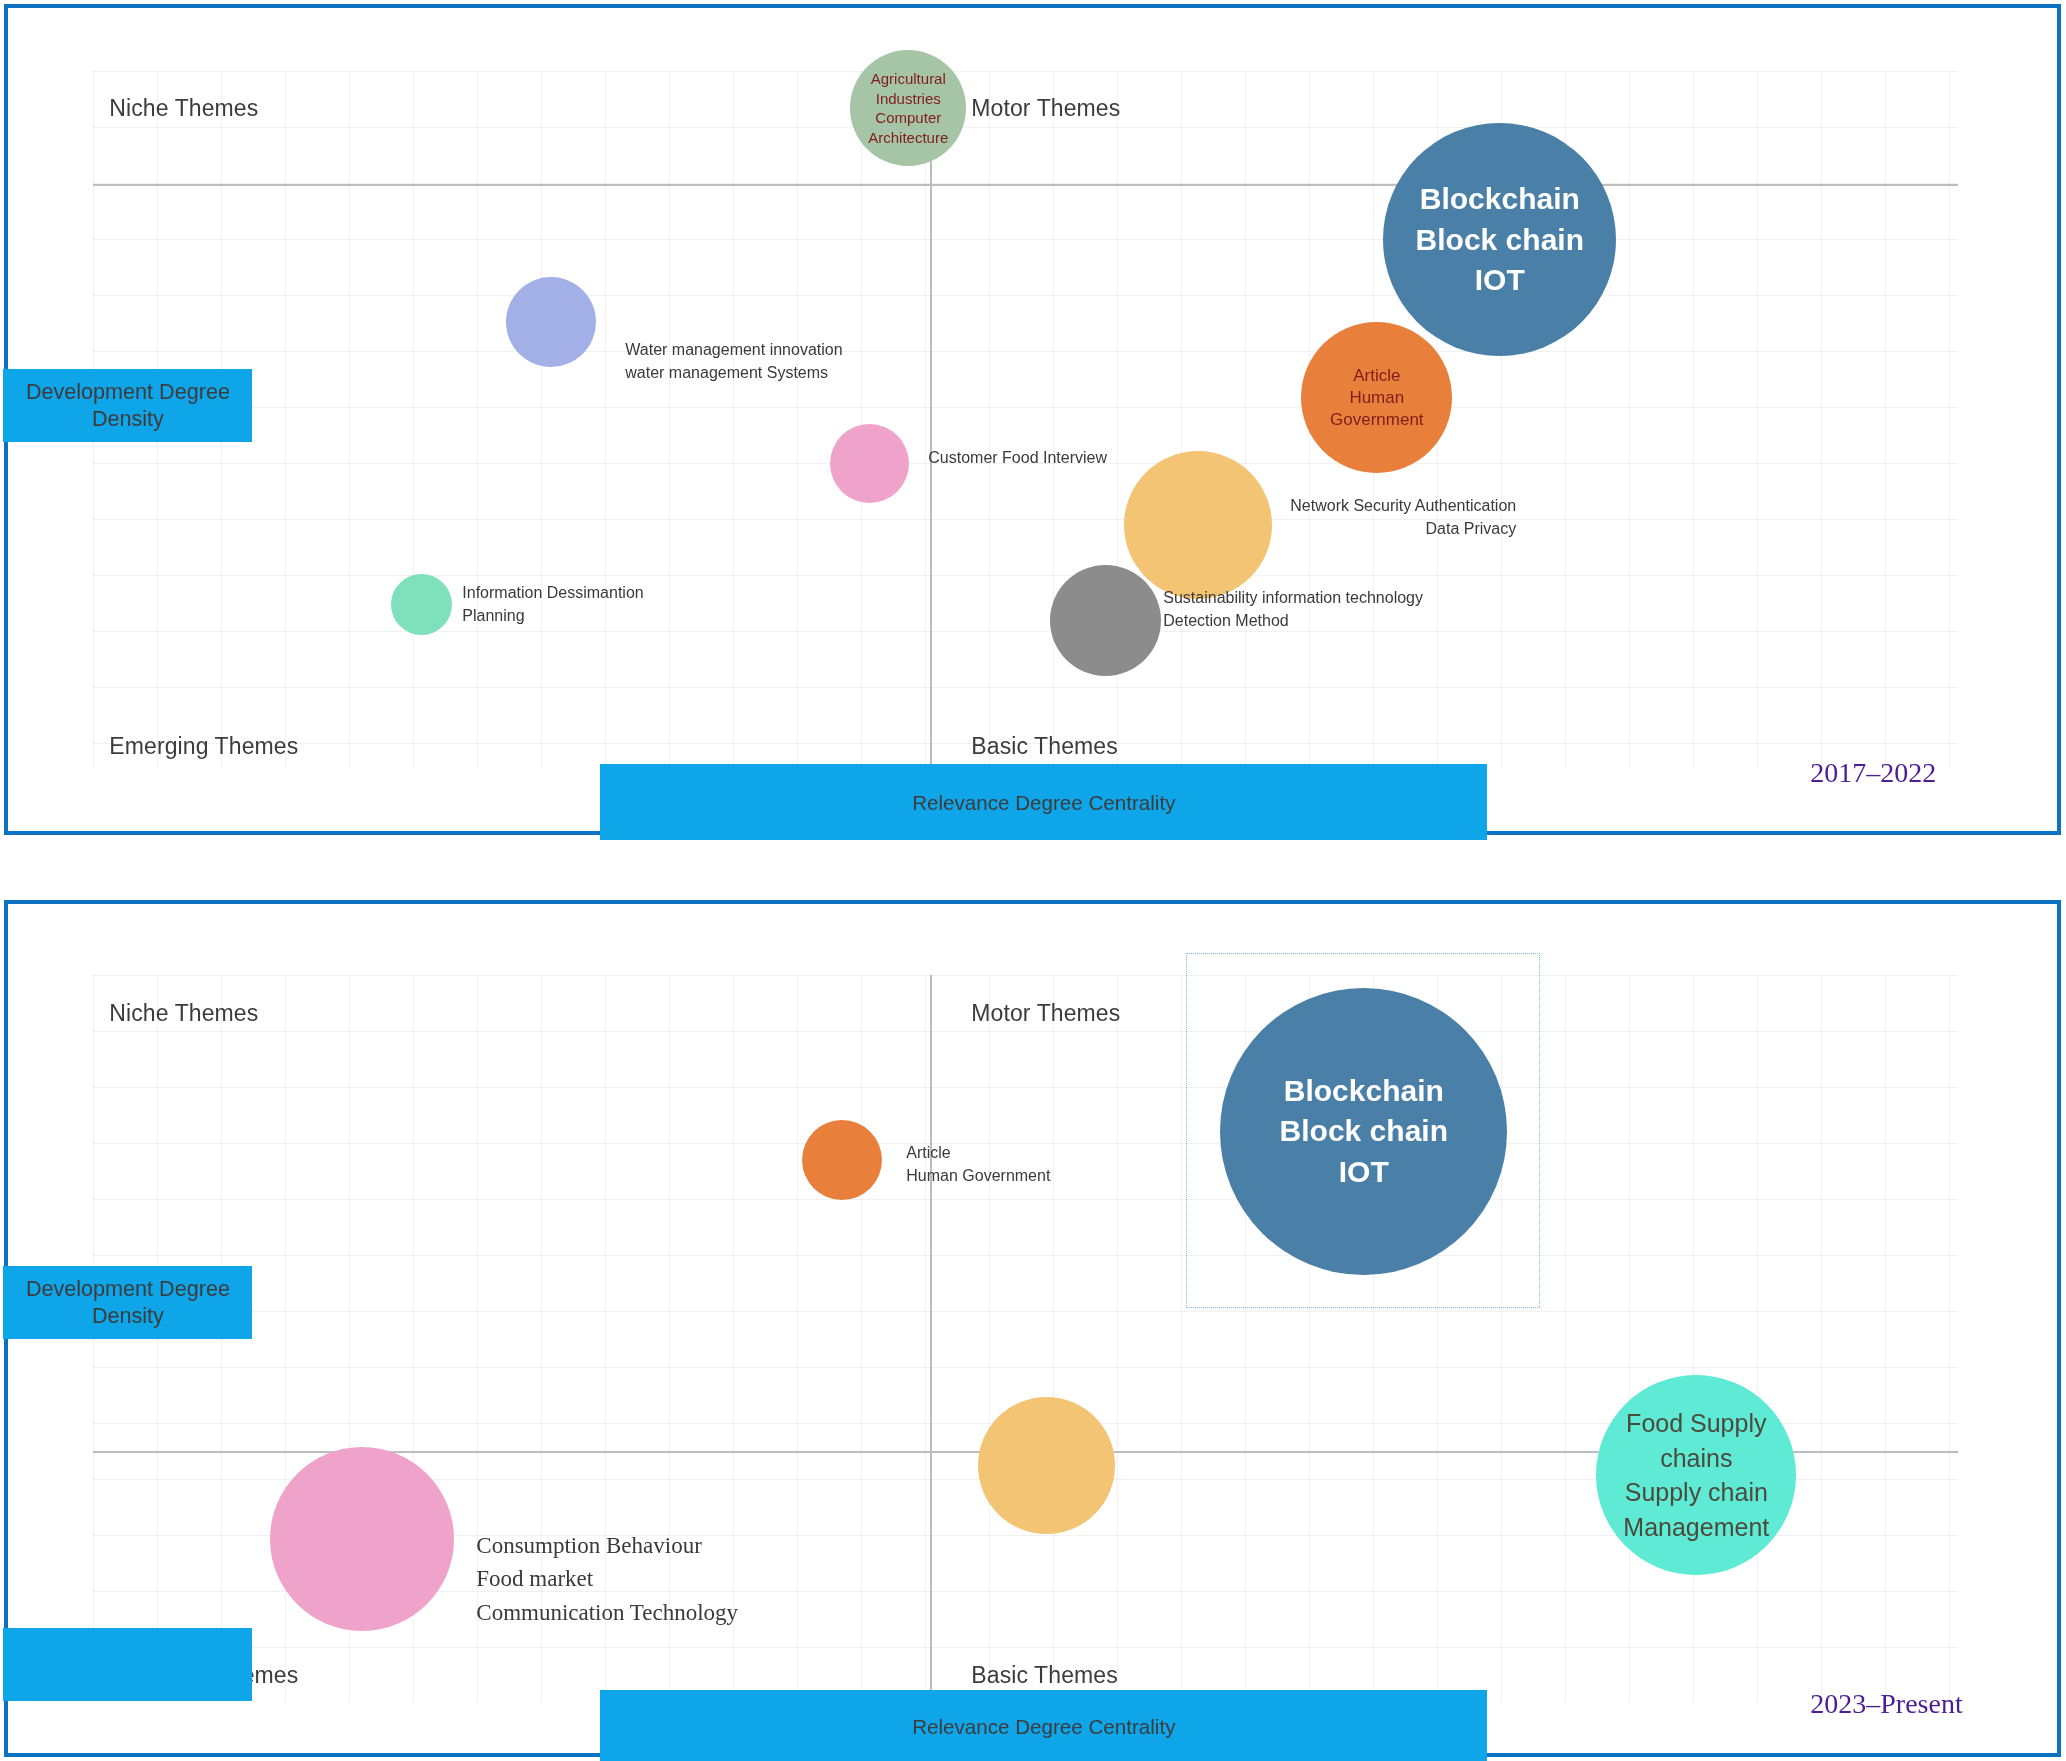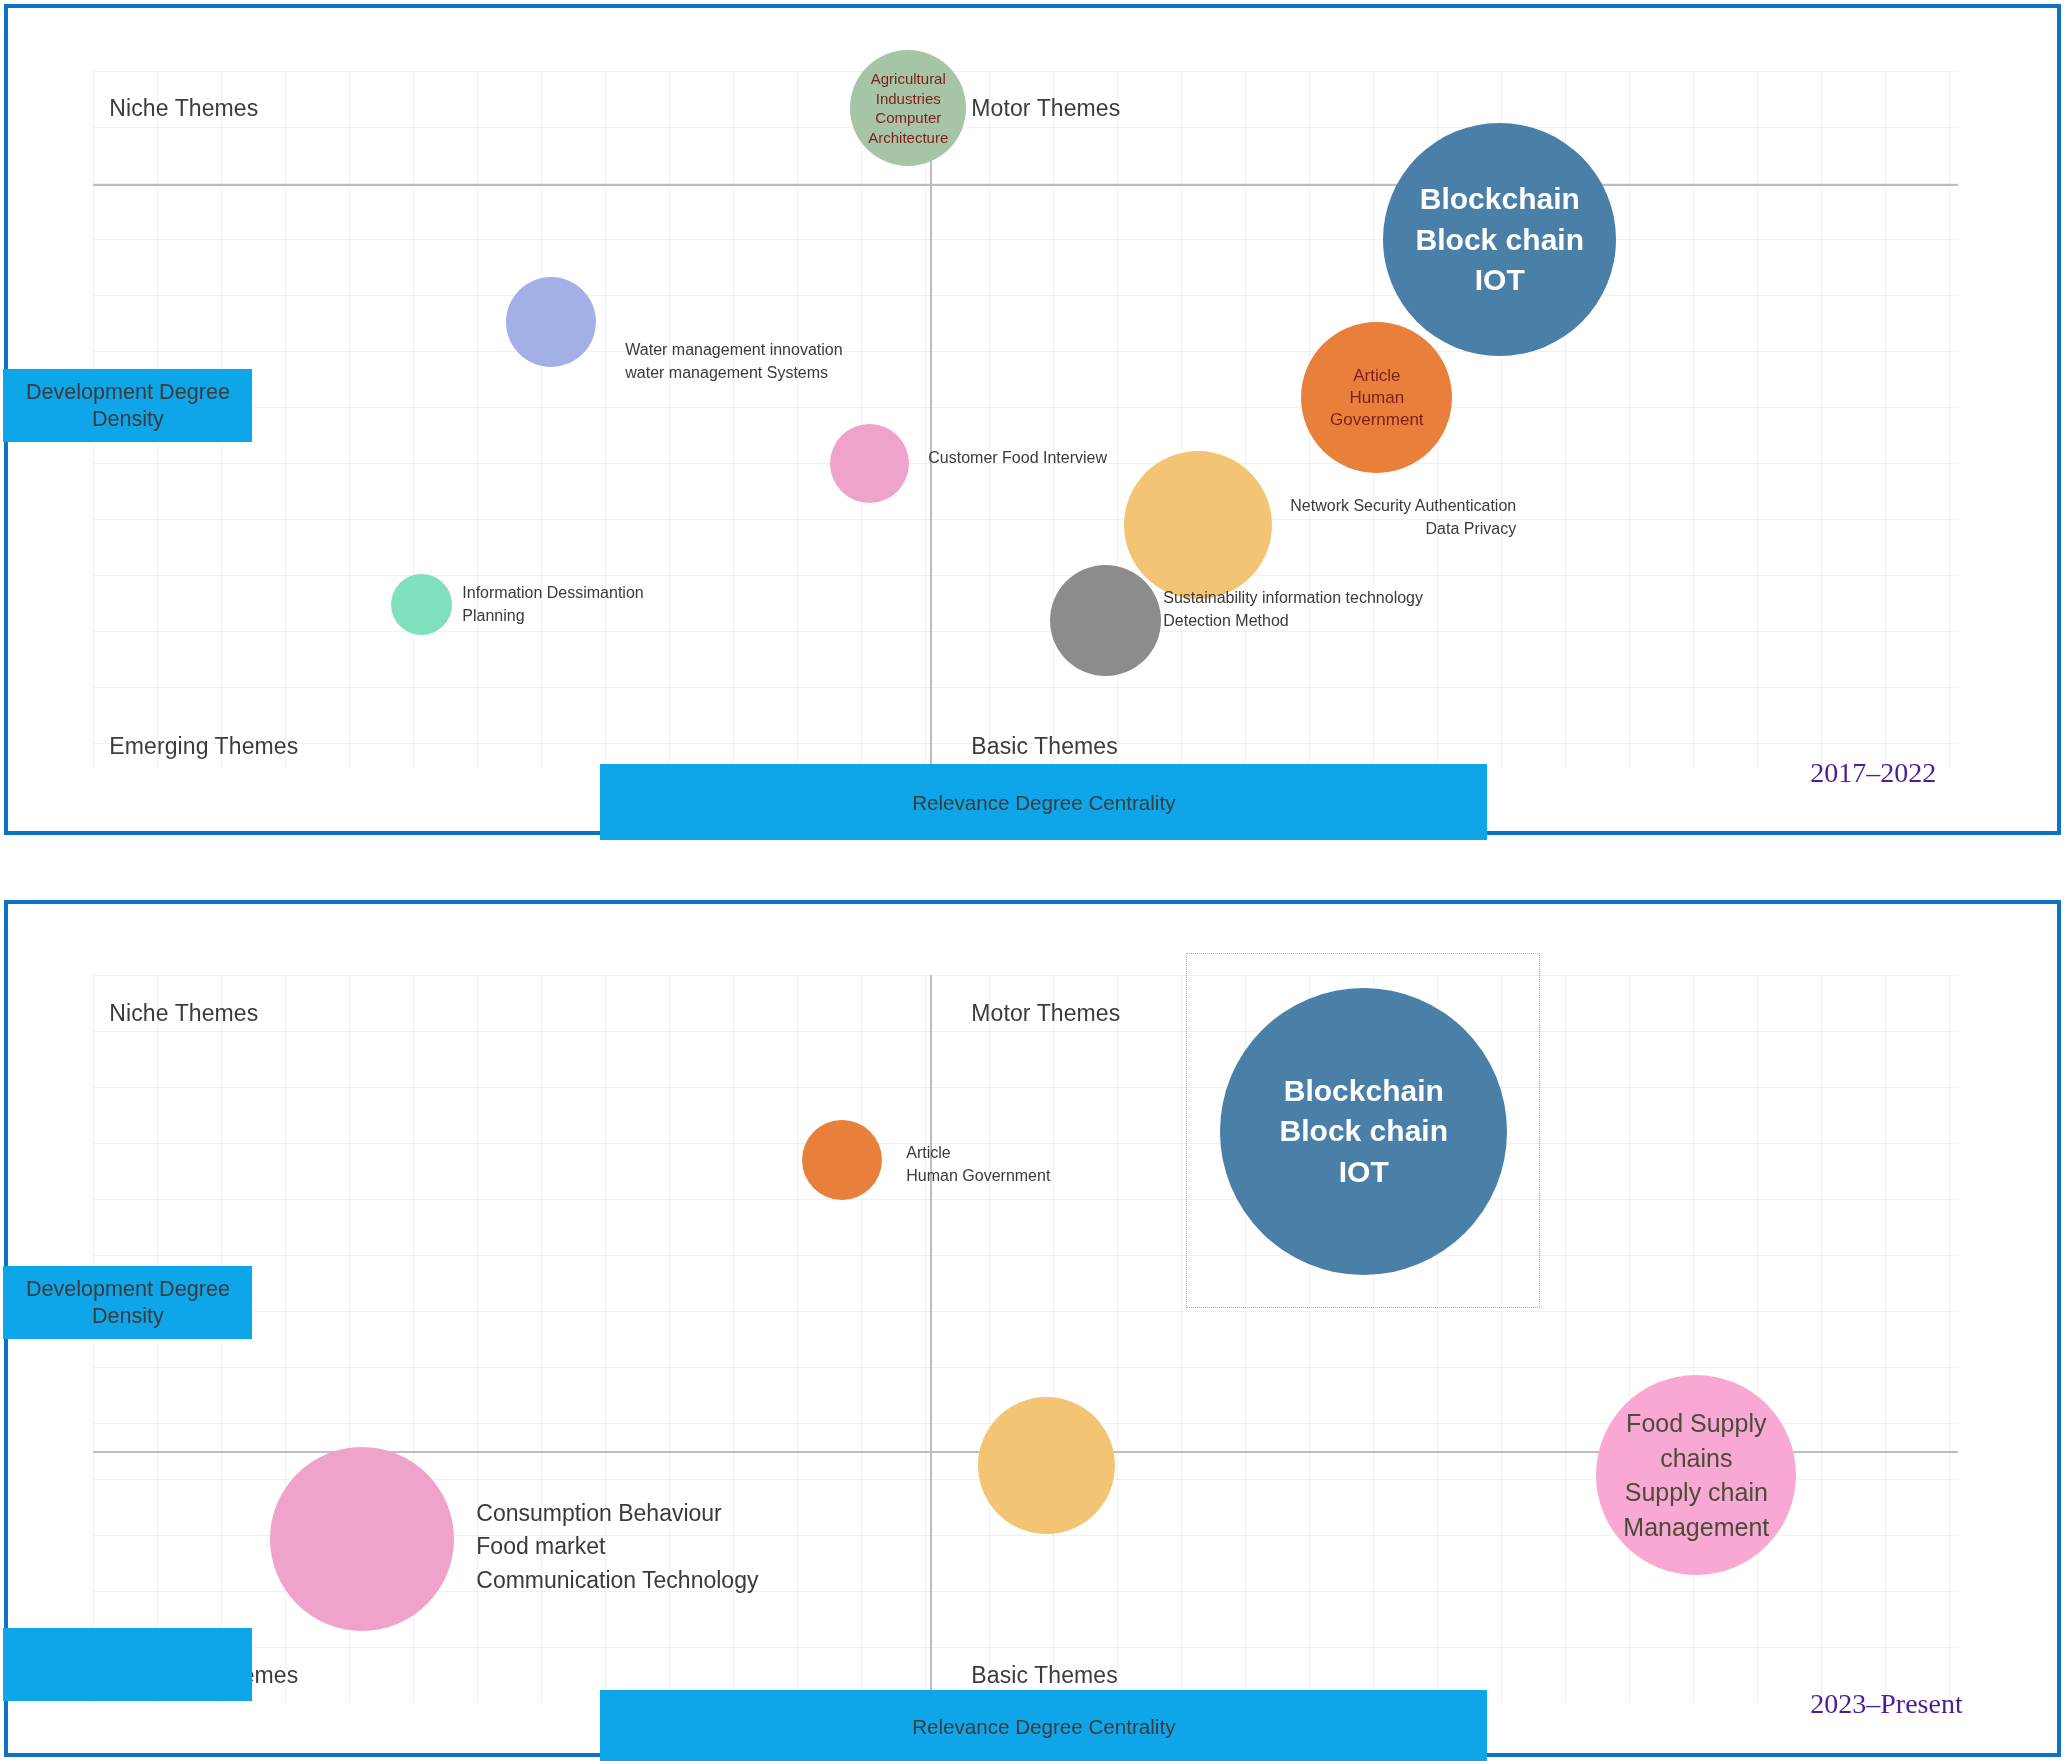--- a/index.html
+++ b/index.html
@@ -200,28 +200,28 @@
     <div class="period" style="left:1802px; top:784px;">2023–Present</div>
 
     <div class="bubble" style="left:794px; top:216px; width:80px; height:80px; background:#e8803c;"></div>
     <div class="bubble-label sm" style="left:898px; top:237px;">Article
 Human Government</div>
 
     <div class="bubble big-blue" style="left:1212px; top:84px; width:287px; height:287px; background:#4a7fa8;">Blockchain
 Block chain
 IOT</div>
 
-    <div class="bubble green-big" style="left:1588px; top:605px; width:200px; height:200px; background:#f9a8d4; transform:translateY(-134px);">Food Supply
+    <div class="bubble green-big" style="left:1588px; top:605px; width:200px; height:200px; background:#5eead4; transform:translateY(-134px);">Food Supply
 chains
 Supply chain
 Management</div>
 
     <div class="bubble" style="left:970px; top:493px; width:137px; height:137px; background:#f2c473;"></div>
 
     <div class="bubble" style="left:262px; top:543px; width:184px; height:184px; background:#f0a3ca;"></div>
-    <div class="bubble-label lg" style="left:468px; top:593px;">Consumption Behaviour
+    <div class="bubble-label lg" style="left:468px; top:625px;font-family:Liberation Serif, serif;">Consumption Behaviour
 Food market
 Communication Technology</div>
 
   </div>
 
 </div>
 
 
 </body></html>

